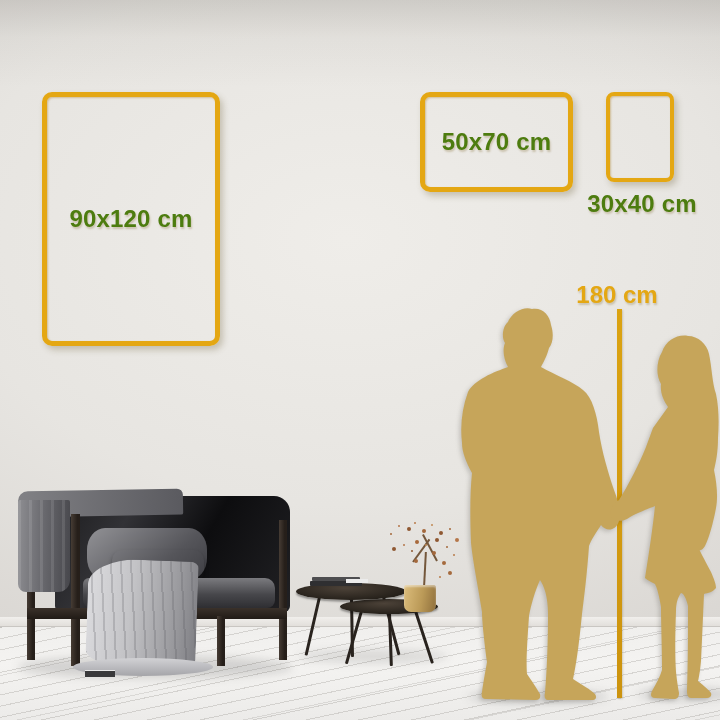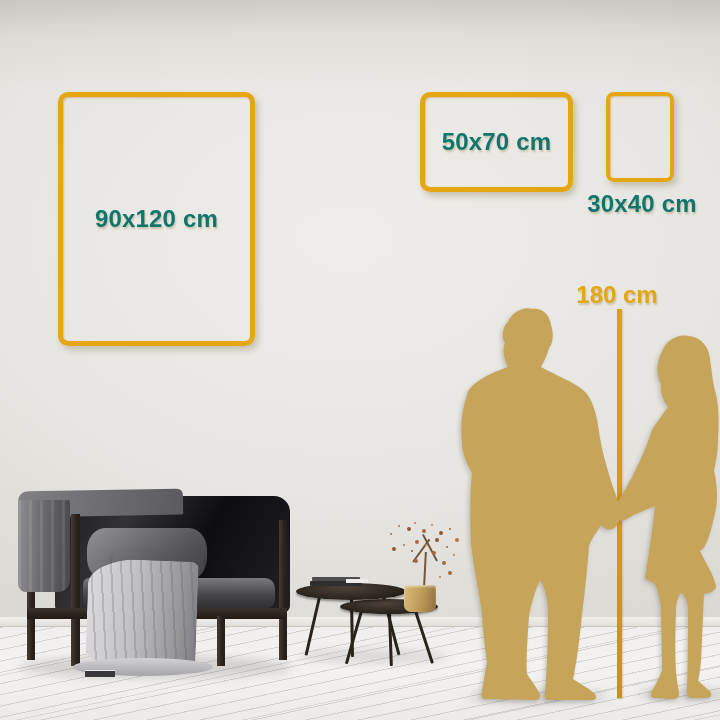--- a/index.html
+++ b/index.html
@@ -26,26 +26,26 @@
       repeating-linear-gradient(168deg, rgba(140,136,130,0.28) 0 1px, rgba(0,0,0,0) 1px 11px),
       repeating-linear-gradient(168deg, rgba(120,116,110,0.18) 0 1px, rgba(0,0,0,0) 1px 47px),
       linear-gradient(180deg,#f0efed,#f4f3f1 40%,#ecebe9);
   }
   
   .frame{
     position:absolute;box-sizing:border-box;border:5px solid #e4a713;border-radius:10px;
     box-shadow:3px 4px 6px rgba(110,95,55,0.30), inset 1px 1px 2px rgba(160,110,10,0.35);
     display:flex;align-items:center;justify-content:center;
   }
-  .frame-1{left:42px;top:92px;width:197px;height:254px;margin-left:16px;}
+  .frame-1{left:42px;top:92px;width:178px;height:254px;}
   .frame-2{left:258px;top:91px;width:133px;height:171px;}
   .frame-3{left:420px;top:92px;width:153px;height:100px;}
   .frame-4{left:606px;top:92px;width:68px;height:90px;border-width:4px;border-radius:8px;}
   .frame-label{
-    color:#0f766e;font-weight:700;font-size:24px;letter-spacing:0.2px;white-space:nowrap;
+    color:#4d7c0f;font-weight:700;font-size:24px;letter-spacing:0.2px;white-space:nowrap;
     text-shadow:1px 2px 2px rgba(120,95,30,0.28);
   }
   .label-4{position:absolute;left:576px;top:190px;width:132px;text-align:center;}
   
   .ruler-label{
     position:absolute;left:555px;top:281px;width:124px;text-align:center;
     color:#e4a713;font-weight:700;font-size:24px;z-index:4;
     text-shadow:1px 2px 2px rgba(120,95,30,0.28);
   }
   .ruler-line{

